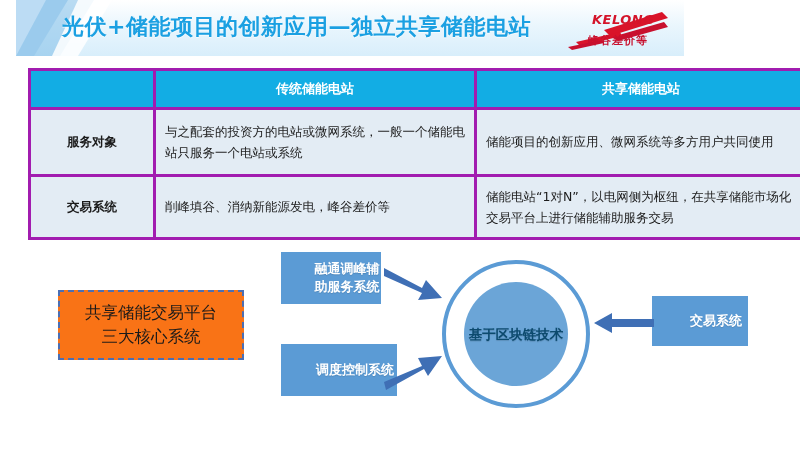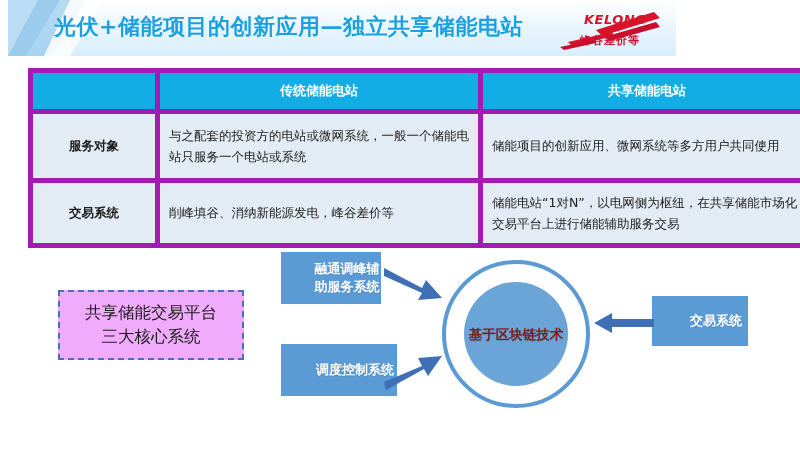--- a/index.html
+++ b/index.html
@@ -4,21 +4,21 @@
 <style>
   html,body{margin:0;padding:0;}
   body{
     width:800px;height:450px;overflow:hidden;position:relative;
     background:#ffffff;
     font-family:"DejaVu Sans","Liberation Sans",sans-serif;
   }
 
   
   #header{
-    position:absolute;left:8px;top:0;width:668px;height:56px;
+    position:absolute;left:16px;top:0;width:668px;height:56px;
     background:linear-gradient(180deg,#ffffff 0%,#eaf6fd 45%,#d8eefb 100%);
     overflow:hidden;
   }
   #header-deco{
     position:absolute;left:0;top:0;width:110px;height:56px;overflow:hidden;
   }
   #header-title{
     position:absolute;left:46px;top:12px;
     font-size:22px;font-weight:bold;color:#1ba0e2;
     letter-spacing:0.5px;white-space:nowrap;
@@ -37,21 +37,21 @@
     position:absolute;left:42px;top:27px;
     font-size:11px;font-weight:bold;color:#c8102e;letter-spacing:1px;
   }
 
   
   #cmp-table{
     position:absolute;left:28px;top:68px;width:744px;
     border-collapse:collapse;table-layout:fixed;
   }
   #cmp-table td,#cmp-table th{
-    border:5px solid #a21caf;
+    border:3px solid #a21caf;
     vertical-align:middle;
     font-size:12.5px;
     color:#1c1c1c;
     padding:7px 9px;
   }
   #cmp-table thead th{
     background:#12ade4;
     color:#ffffff;
     font-weight:bold;
     font-size:13px;
@@ -99,41 +99,41 @@
   #box-rongtong{left:281px;top:14px;width:100px;height:52px;}
   #box-diaodu{left:281px;top:106px;width:116px;height:52px;}
   #box-jiaoyi{left:652px;top:58px;width:96px;height:50px;}
 
   #dashed-box{
     position:absolute;left:58px;top:52px;width:186px;height:70px;
     border:2px dashed #4a6fb5;
     box-sizing:border-box;
     display:flex;flex-direction:column;
     align-items:center;justify-content:center;
-    background:#f0abfc;
+    background:#f97316;
   }
   #dashed-box span{
     font-size:16.5px;color:#1a1a1a;line-height:1.45;white-space:nowrap;
   }
 
   #circle-wrap{
     position:absolute;left:442px;top:22px;width:148px;height:148px;
   }
   #ring{
     position:absolute;left:0;top:0;width:148px;height:148px;
     border:4px solid #5b9bd5;border-radius:50%;box-sizing:border-box;
     background:#ffffff;
   }
   #core{
     position:absolute;left:22px;top:22px;width:104px;height:104px;
     border-radius:50%;
     background:#6ba5d7;
     display:flex;align-items:center;justify-content:center;
     text-align:center;
-    color:#7f1d1d;font-weight:bold;font-size:13.5px;line-height:1.4;
+    color:#0c4a6e;font-weight:bold;font-size:13.5px;line-height:1.4;
     text-shadow:0 1px 1px rgba(0,0,0,.14);
   }
 
   .arrow-svg{position:absolute;}
   #arrow-top{left:382px;top:24px;}
   #arrow-bottom{left:382px;top:104px;}
   #arrow-right{left:594px;top:72px;}
 </style>
 </head>
 <body>

